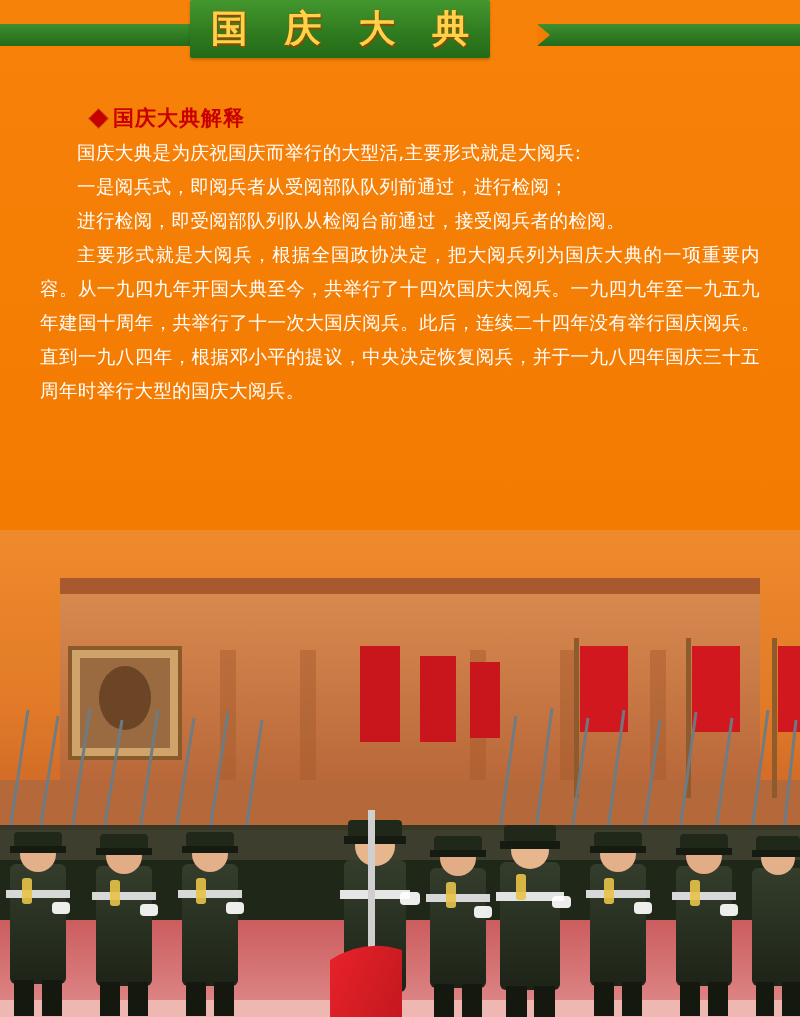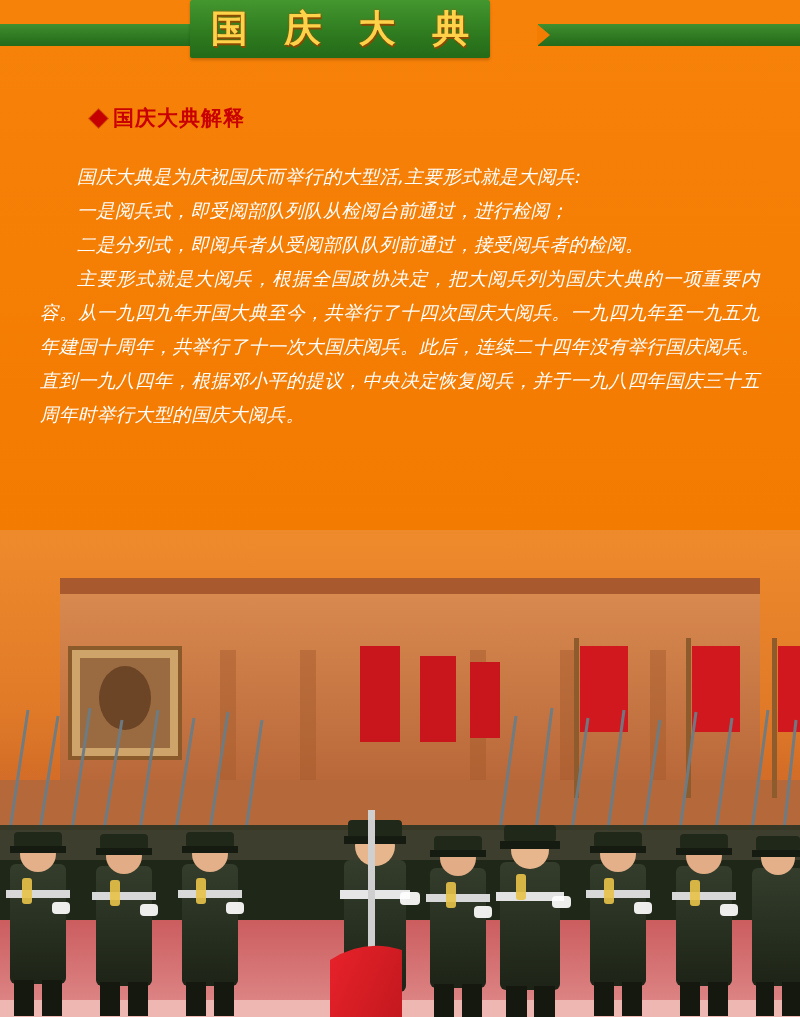--- a/index.html
+++ b/index.html
@@ -89,21 +89,21 @@
   .article {
     position: relative;
     padding: 42px 40px 0 40px;
     color: #ffffff;
   }
   .section-head {
     display: flex;
     align-items: center;
     gap: 8px;
     margin-left: 52px;
-    margin-bottom: 28px;
+    margin-bottom: 4px;
   }
   .diamond-icon {
     width: 13px;
     height: 13px;
     background: #c40000;
     transform: rotate(45deg);
     display: inline-block;
     box-shadow: 0 0 0 1px rgba(160,0,0,0.4);
   }
   .section-title {
@@ -113,21 +113,20 @@
     color: #c90000;
     letter-spacing: 1px;
   }
   .para {
     font-size: 18.5px;
     line-height: 34px;
     color: #ffffff;
     text-align: justify;
     margin: 0;
     letter-spacing: 0.4px;
-    font-style: italic;
   }
   .indent { text-indent: 2em; }
 
   
   .photo {
     position: absolute;
     left: 0;
     bottom: 0;
     width: 800px;
     height: 487px;
@@ -152,22 +151,22 @@
   </div>
 
   <div class="article">
 
     <div class="section-head">
       <span class="diamond-icon"></span>
       <span class="section-title">国庆大典解释</span>
     </div>
 
     <p class="para indent">国庆大典是为庆祝国庆而举行的大型活,主要形式就是大阅兵:</p>
-    <p class="para indent">一是阅兵式，即受阅部队列队从检阅台前通过，进行检阅；</p>
-    <p class="para indent">二是分列式，即阅兵者从受阅部队队列前通过，接受阅兵者的检阅。</p>
+    <p class="para indent">一是阅兵式，即阅兵者从受阅部队队列前通过，进行检阅；</p>
+    <p class="para indent">进行检阅，即受阅部队列队从检阅台前通过，接受阅兵者的检阅。</p>
     <p class="para indent">主要形式就是大阅兵，根据全国政协决定，把大阅兵列为国庆大典的一项重要内容。从一九四九年开国大典至今，共举行了十四次国庆大阅兵。一九四九年至一九五九年建国十周年，共举行了十一次大国庆阅兵。此后，连续二十四年没有举行国庆阅兵。直到一九八四年，根据邓小平的提议，中央决定恢复阅兵，并于一九八四年国庆三十五周年时举行大型的国庆大阅兵。</p>
   </div>
 
   <div class="photo">
     <svg width="800" height="487" viewBox="0 0 800 487" xmlns="http://www.w3.org/2000/svg" role="img" aria-label="parade">
       <defs>
         <linearGradient id="skyG" x1="0" y1="0" x2="0" y2="1">
           <stop offset="0%" stop-color="#ef8a2c"></stop>
           <stop offset="60%" stop-color="#e07a28"></stop>
           <stop offset="100%" stop-color="#c96327"></stop>

